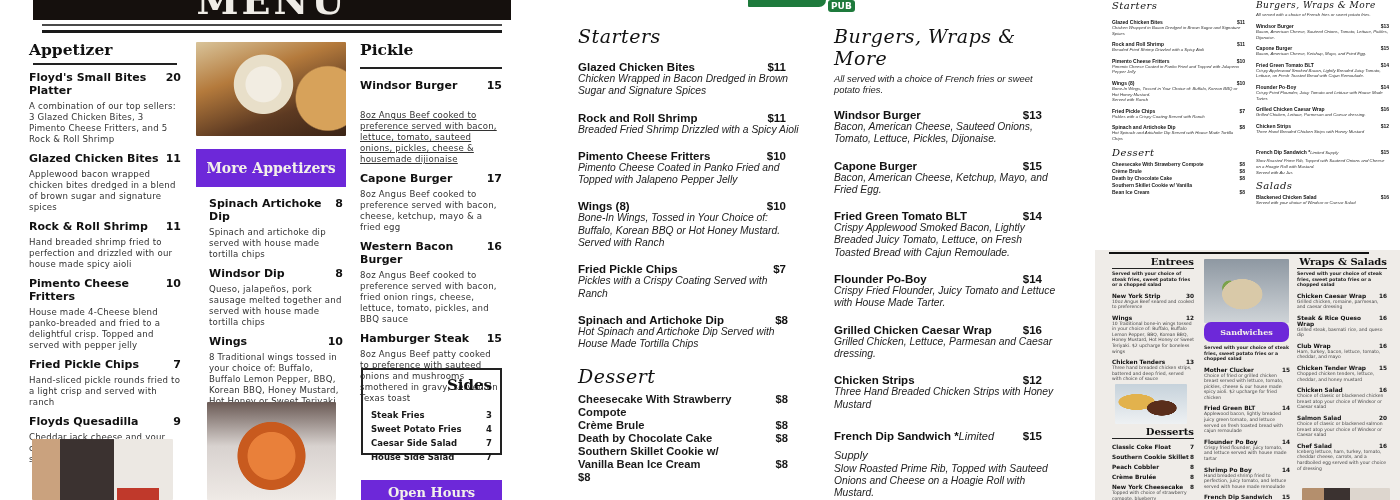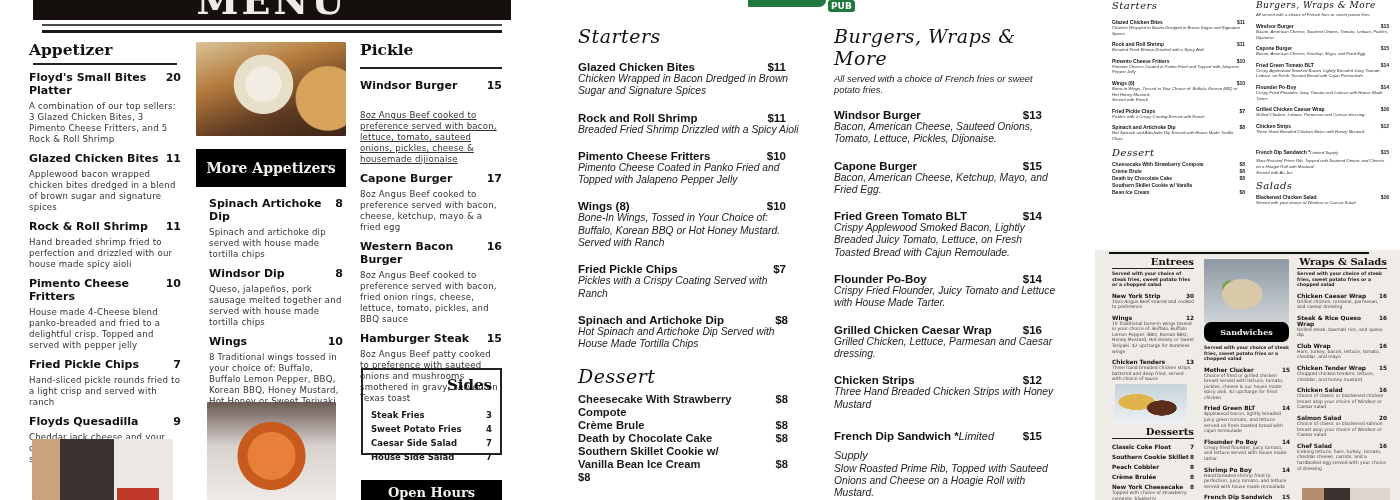--- a/index.html
+++ b/index.html
@@ -20,21 +20,21 @@
   .p1 .idesc { font-size: 8.6px; line-height: 11px; color: #333; margin-top: 4px; letter-spacing: 0.2px; }
   .p1 .item { margin-bottom: 7px; }
   .p1 .underline { height: 2px; background: #222; margin: 4px 0 8px; }
 
   .photo { position: absolute; overflow: hidden; border-radius: 1px; }
   .eggburger { background: radial-gradient(circle at 45% 45%, #f2ede2 0 18%, #e8dfc9 19% 30%, transparent 31%), radial-gradient(circle at 88% 60%, #d7a25a 0 22%, transparent 23%), linear-gradient(160deg, #d9c49a 0%, #b47a3c 35%, #5d3a22 70%, #3b2416 100%); }
   .shrimpbowl { background: radial-gradient(circle at 50% 55%, #e9803a 0 28%, #c85a1e 29% 40%, transparent 41%), linear-gradient(180deg, #6a5a55 0%, #d8d2cf 45%, #efeae6 100%); }
   .floydsphoto { background: linear-gradient(90deg, #caa27e 0 20%, #3b3230 20% 58%, #ece8e3 58% 100%); }
   .floydsphoto::after { content: ""; position: absolute; left: 60%; bottom: 0; width: 30%; height: 20%; background: #c0392b; }
 
-  .darkbar { position: absolute; background: #000000; color: #f3f0ea; font-family: "DejaVu Serif", serif; font-weight: bold; text-align: center; }
+  .darkbar { position: absolute; background: #6d28d9; color: #f3f0ea; font-family: "DejaVu Serif", serif; font-weight: bold; text-align: center; }
   .sides-box { position: absolute; border: 2px solid #222; padding: 6px 8px; }
   .sides-box .sec-h { text-align: right; font-size: 15px; margin-bottom: 16px; }
   .sides-box .srow { display: flex; justify-content: space-between; font-size: 8.5px; font-weight: bold; margin-bottom: 4px; }
 
   
   .p2 { position: absolute; left: 560px; top: 0; width: 520px; height: 500px; background: #fff; overflow: hidden; }
   .p2 .logo { position: absolute; left: 188px; top: 0; width: 110px; height: 14px; }
   .p2 .logo .leaf { position: absolute; left: 0; top: 0; width: 78px; height: 7px; background: #1e7a3c; border-radius: 0 0 40px 6px; }
   .p2 .logo .pub { position: absolute; left: 80px; top: 0; padding: 0 3px; height: 12px; line-height: 12px; background: #1e7a3c; color: #fff; font-size: 9px; font-weight: bold; border-radius: 3px; }
   .script { font-family: "DejaVu Serif", serif; font-style: italic; font-weight: normal; color: #111; letter-spacing: 0.5px; }

